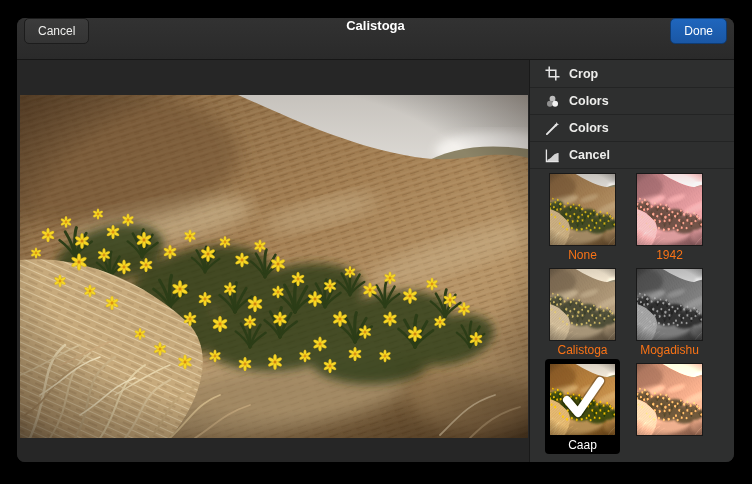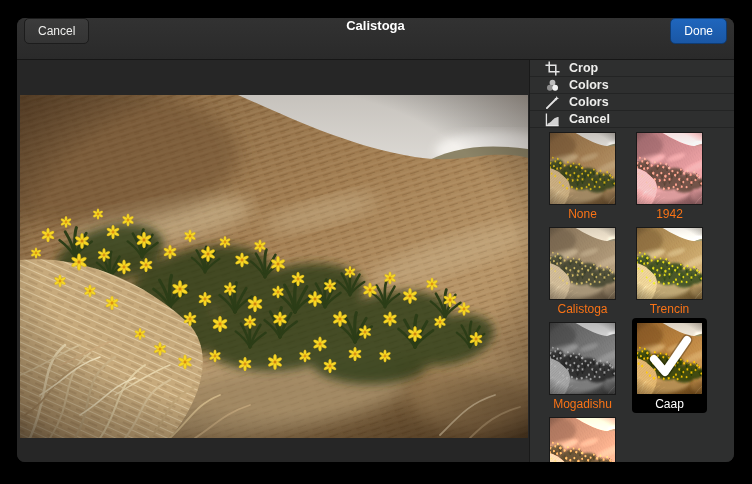--- a/index.html
+++ b/index.html
@@ -330,28 +330,20 @@
 
         <div class="filter-tile">
           <div class="thumb-wrap">
             <svg class="thumb f-calistoga" viewBox="60 0 400 343" preserveAspectRatio="none">
                 <use href="#scene"></use>
               </svg>
           </div>
           <span class="filter-label">Calistoga</span>
         </div>
 
-        <div class="filter-tile">
-          <div class="thumb-wrap">
-            <svg class="thumb f-trencin" viewBox="60 0 400 343" preserveAspectRatio="none">
-                <use href="#scene"></use>
-              </svg>
-          </div>
-          <span class="filter-label">Trencin</span>
-        </div>
 
         <div class="filter-tile">
           <div class="thumb-wrap">
             <svg class="thumb f-mogadishu" viewBox="60 0 400 343" preserveAspectRatio="none">
                 <use href="#scene"></use>
               </svg>
           </div>
           <span class="filter-label">Mogadishu</span>
         </div>
 

